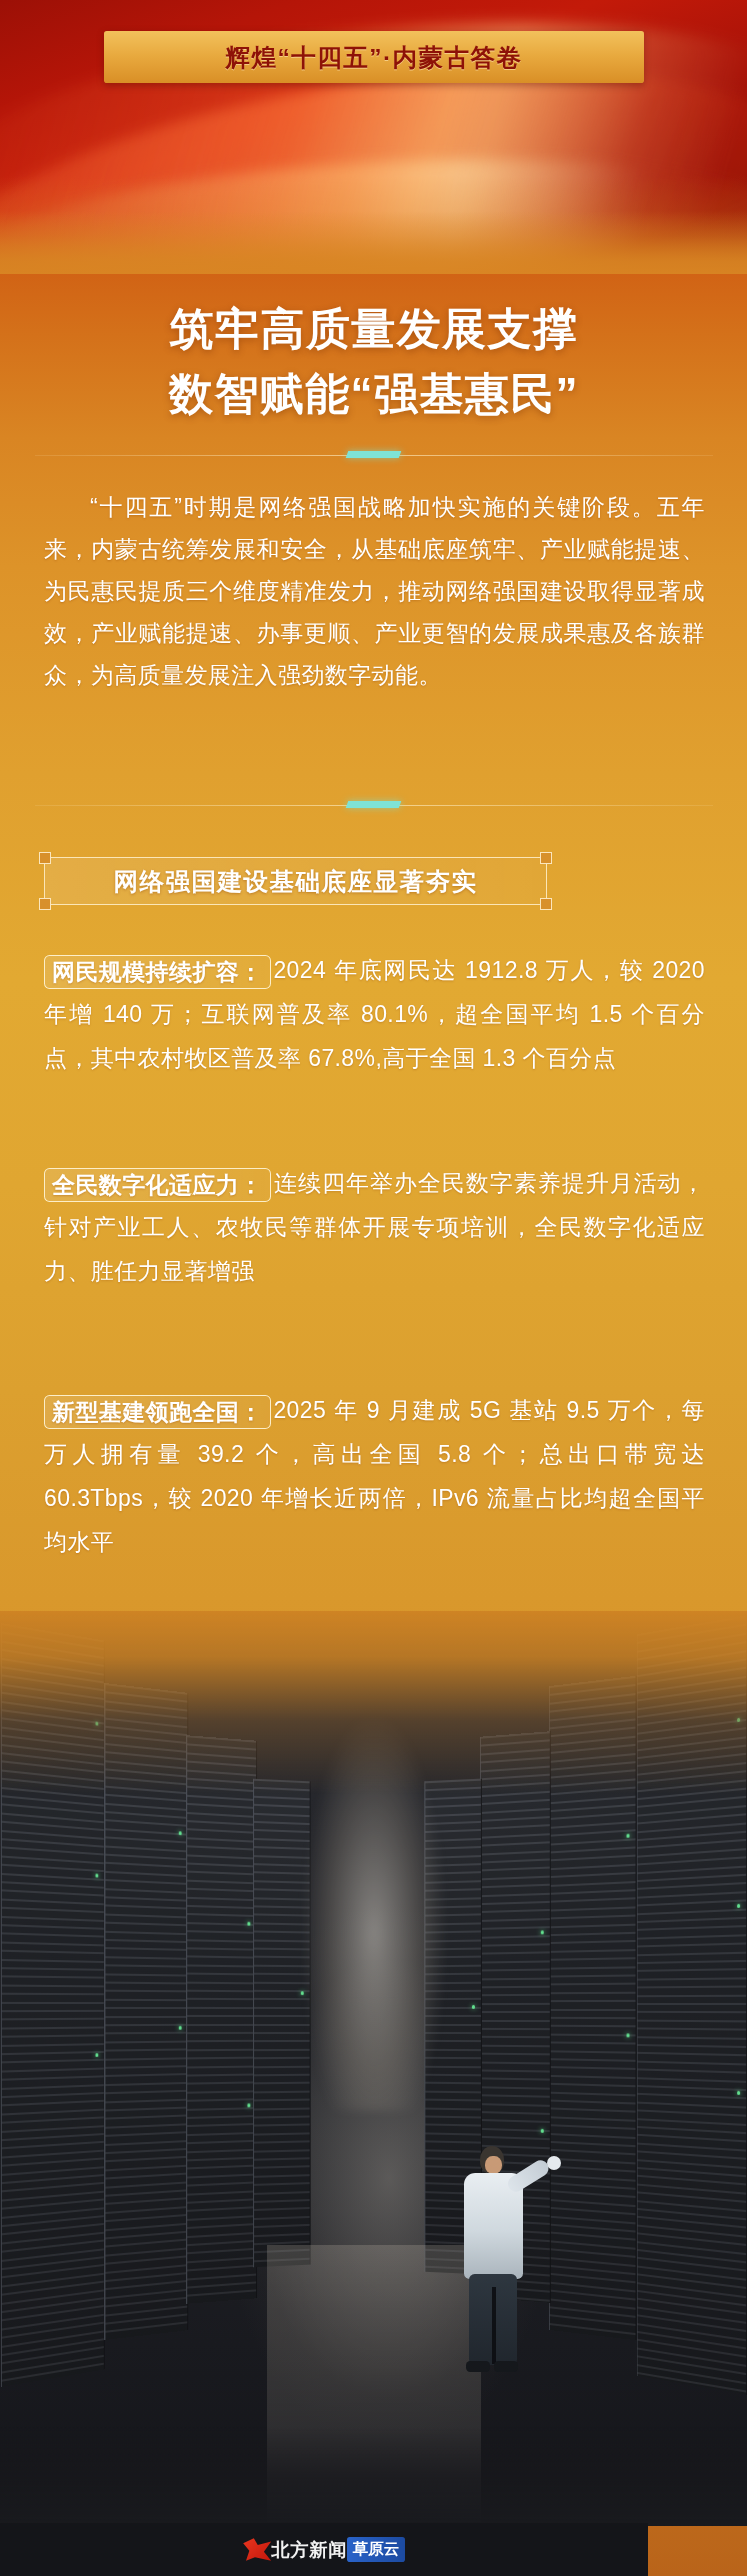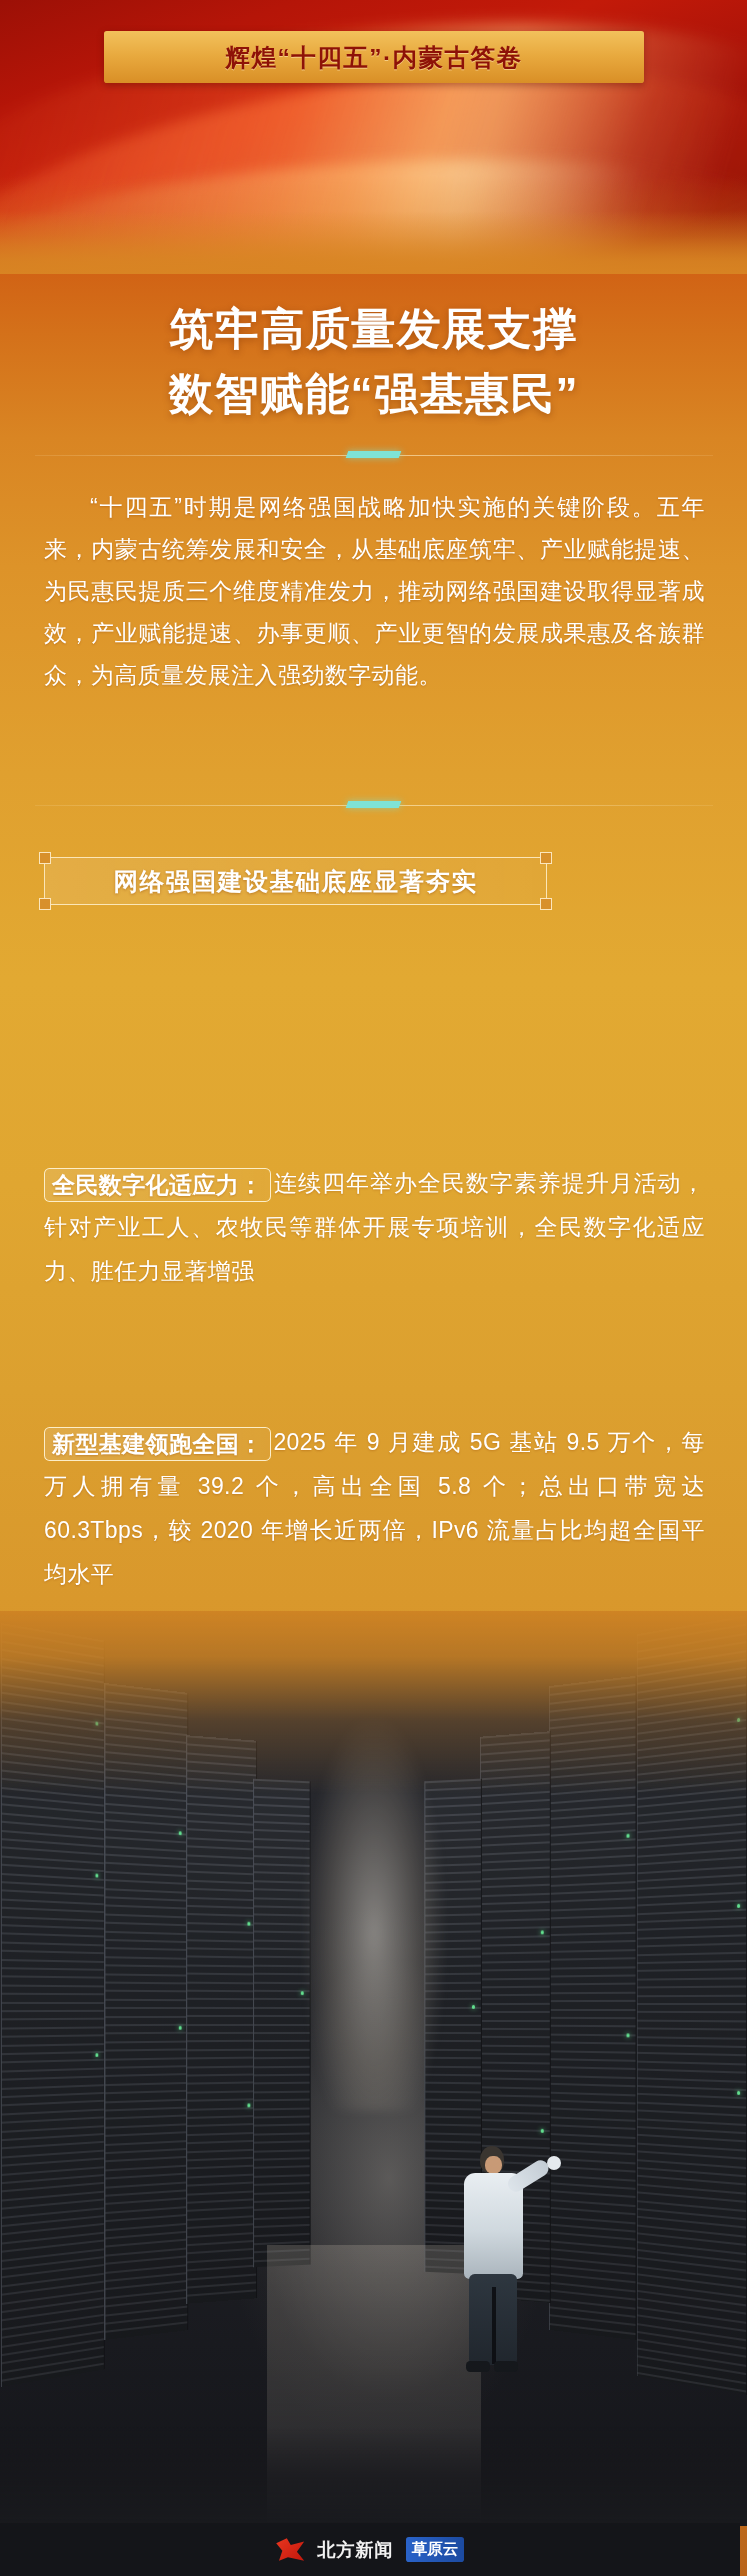--- a/index.html
+++ b/index.html
@@ -225,21 +225,21 @@
     border-radius: 5.6px;
     padding: 0 7px;
     margin-right: 2.8px;
     font-weight: bold;
     line-height: 32px;
     background: linear-gradient(90deg, rgba(255,255,255,0.12), rgba(255,255,255,0.04));
     vertical-align: middle;
   }
   .p1 { top: 948px; }
   .p2 { top: 1161px; }
-  .p3 { top: 1420px; }
+  .p3 { top: 1388px; }
 
   
   .photo {
     position: absolute;
     left: 0;
     top: 1611px;
     width: 748px;
     height: 915px;
     overflow: hidden;
     background: #1d2026;
@@ -346,27 +346,27 @@
     position: absolute; top: 215px; width: 24px; height: 11.3px;
     background: #15181c; border-radius: 4.2px;
   }
   .tech .shoe-l { left: 18.3px; }
   .tech .shoe-r { left: 46px; }
 
   
   .footer {
     position: absolute;
     left: 0; bottom: 0;
-    width: 740px;
+    width: 648px;
     height: 53px;
     background: #141519;
     display: flex;
     align-items: center;
     justify-content: center;
-    gap: 13px;
+    gap: 0;
   }
   .logo-mark {
     width: 28px; height: 22.5px;
     background: linear-gradient(135deg, #e8361f 0%, #c4170c 100%);
     clip-path: polygon(0 22%, 38% 0, 52% 30%, 100% 14%, 74% 60%, 100% 100%, 42% 84%, 10% 100%, 22% 56%);
   }
   .logo-text {
     color: #f2f2f2;
     font-size: 18.3px;
     font-weight: bold;
@@ -420,20 +420,23 @@
   </div>
 
   <div class="section-head">
     <span class="corner c1"></span>
     <span class="corner c2"></span>
     <span class="corner c3"></span>
     <span class="corner c4"></span>
     <span class="section-head-text">网络强国建设基础底座显著夯实</span>
   </div>
 
+  <div class="point p1">
+    <span class="tag">网民规模持续扩容：</span><span>2024 年底网民达 1912.8 万人，较 2020 年增 140 万；互联网普及率 80.1%，超全国平均 1.5 个百分点，其中农村牧区普及率 67.8%,高于全国 1.3 个百分点</span>
+  </div>
 
   <div class="point p2">
     <span class="tag">全民数字化适应力：</span><span>连续四年举办全民数字素养提升月活动，针对产业工人、农牧民等群体开展专项培训，全民数字化适应力、胜任力显著增强</span>
   </div>
 
   <div class="point p3">
     <span class="tag">新型基建领跑全国：</span><span>2025 年 9 月建成 5G 基站 9.5 万个，每万人拥有量 39.2 个，高出全国 5.8 个；总出口带宽达 60.3Tbps，较 2020 年增长近两倍，IPv6 流量占比均超全国平均水平</span>
   </div>
 
   <div class="photo">

